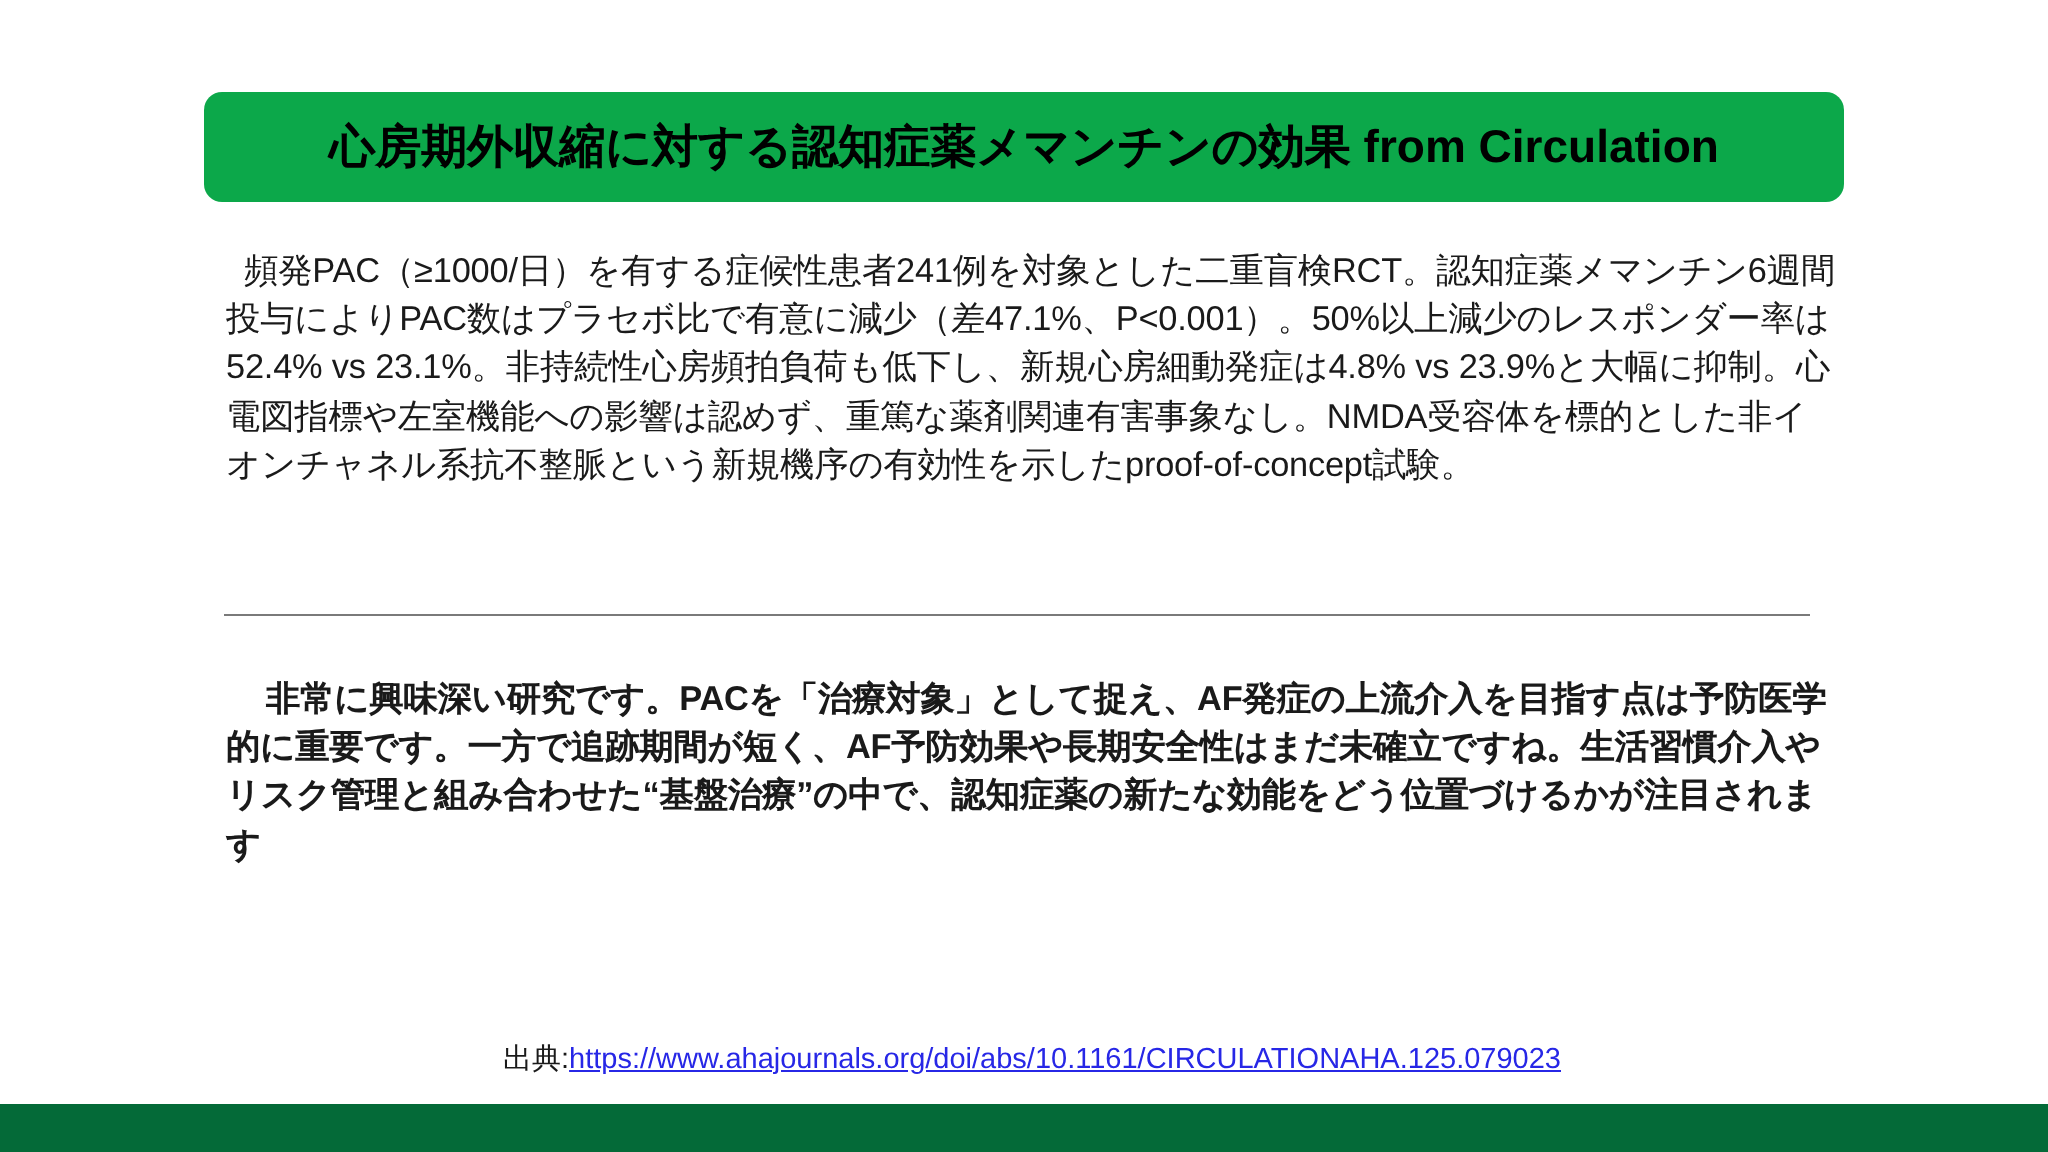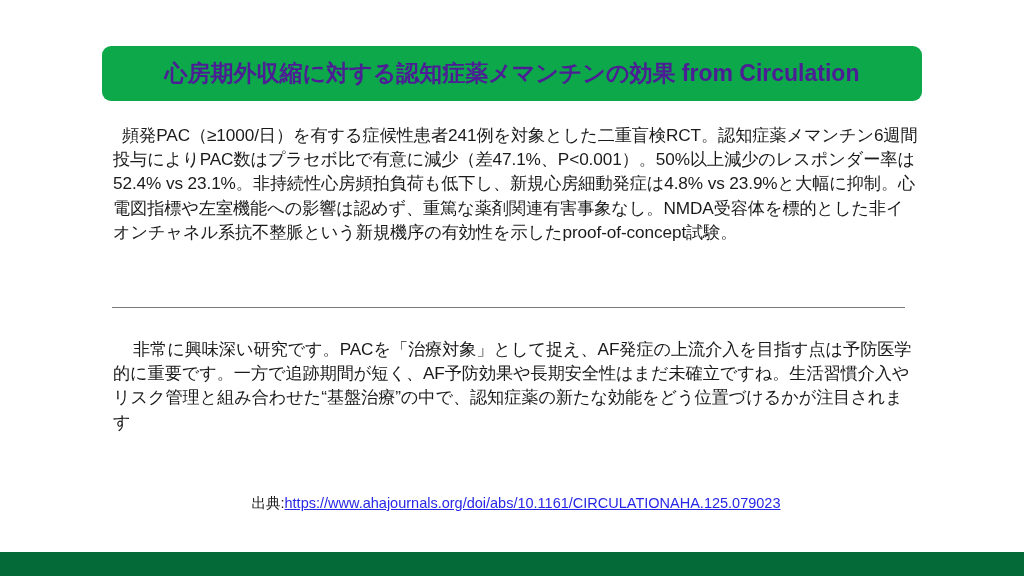--- a/index.html
+++ b/index.html
@@ -30,21 +30,21 @@
     height: 55px;
     background: #0CA84A;
     border-radius: 9px;
     display: flex;
     align-items: center;
     justify-content: center;
     box-sizing: border-box;
     padding: 0 14px;
   }
   .title-text {
-    color: #4c1d95;
+    color: #000000;
     font-size: 23px;
     font-weight: bold;
     letter-spacing: 0px;
     white-space: nowrap;
     line-height: 1;
   }
 
   
   .body-area {
     position: absolute;
@@ -61,20 +61,21 @@
     letter-spacing: -0.1px;
     margin: 0;
   }
   .para-summary {
     text-indent: 9px;
     width: 805px;
   }
   .para-comment {
     text-indent: 20px;
     width: 805px;
+    font-weight: bold;
   }
 
   .divider {
     position: absolute;
     left: 112px;
     top: 307px;
     width: 793px;
     height: 0;
     border-top: 1px solid #7a7a7a;
   }
@@ -84,21 +85,21 @@
     left: 113px;
     top: 337px;
     width: 800px;
   }
 
   
   .source-line {
     position: absolute;
     left: 0;
     right: 0;
-    top: 493px;
+    top: 520px;
     text-align: center;
     font-size: 14.5px;
     line-height: 20px;
     color: #1a1a1a;
     padding-left: 8px;
   }
   .source-label {
     color: #1a1a1a;
   }
   .source-url {

